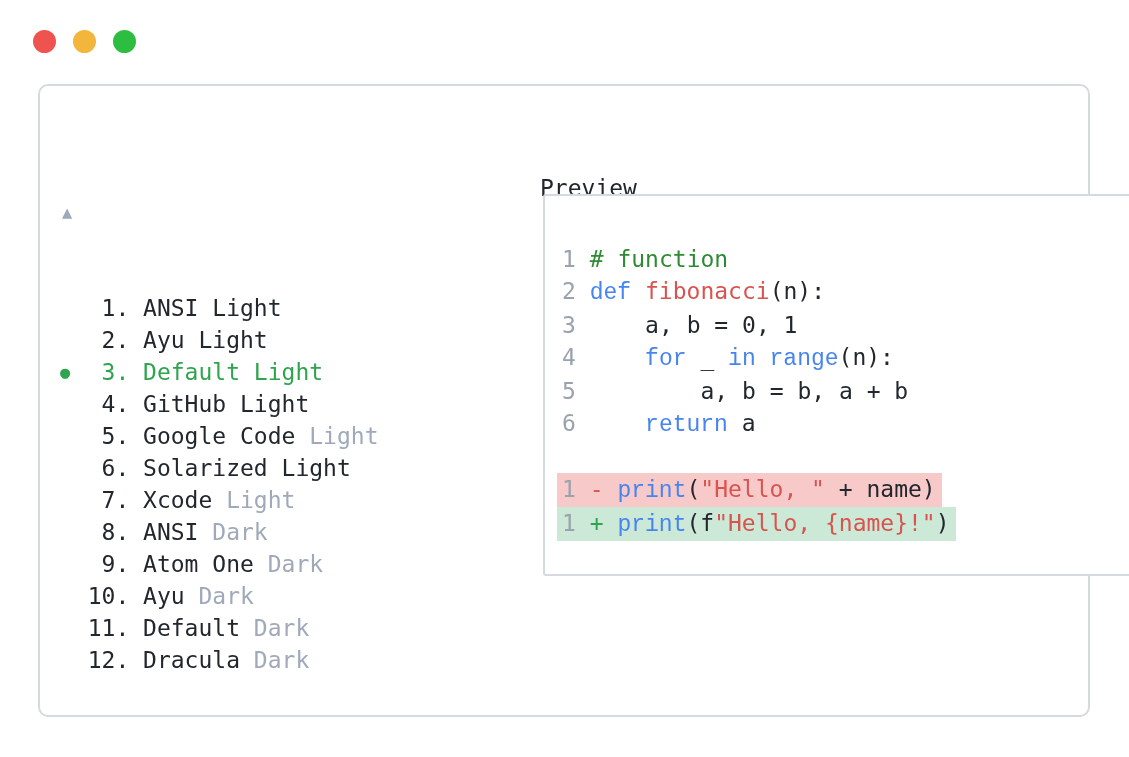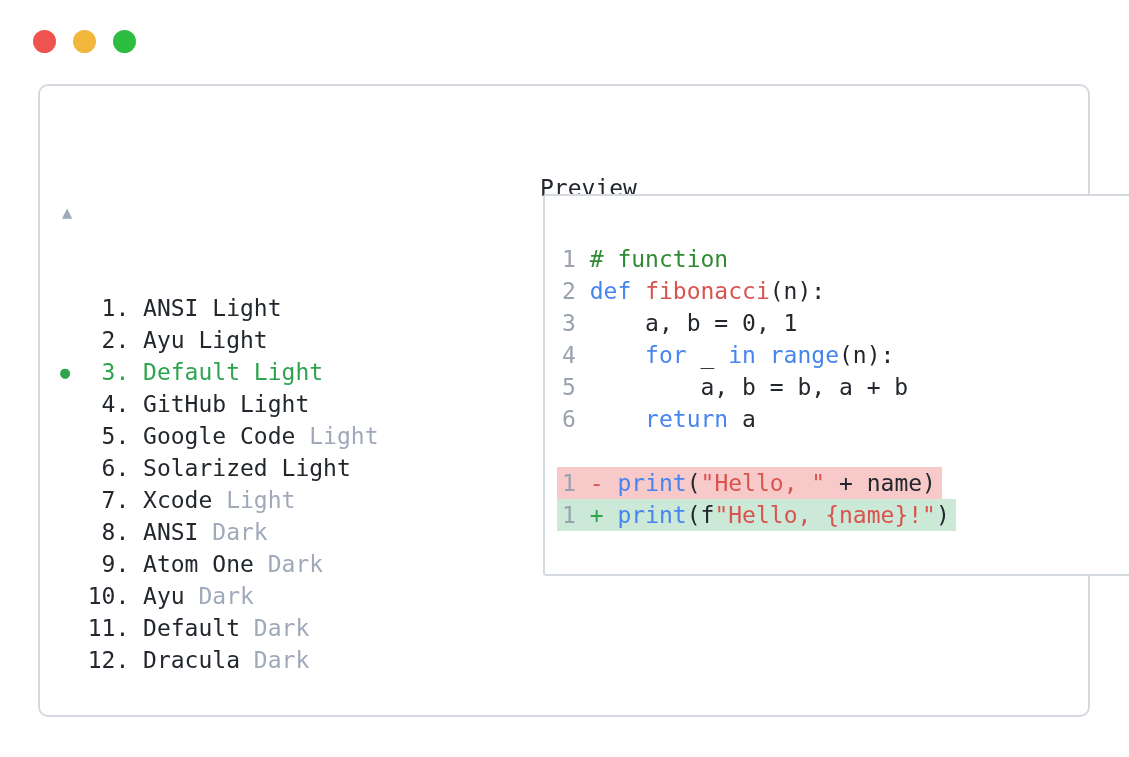--- a/index.html
+++ b/index.html
@@ -100,21 +100,21 @@
     overflow: hidden;
     margin-top: 17px;
   }
   .code {
     padding: 47px 0 0 17px;
   }
   .code-line { line-height: 32px; }
   .ln   { color: var(--line-number-gray); }
   .tok-plain   { color: var(--text-dark); }
   .tok-comment { color: var(--comment-green); }
-  .tok-keyword { color: var(--keyword-blue); }
+  .tok-keyword { color: var(--keyword-blue); font-family: Liberation Mono, monospace; }
   .tok-func    { color: var(--string-red); }
   .tok-string  { color: var(--string-red); }
   .diff-chunk {
     display: inline-block;
     padding: 0 6px 0 5px;
     margin-left: -5px;
   }
   .diff-del { background: var(--diff-del-bg); }
   .diff-add { background: var(--diff-add-bg); }
   .sign-del { color: var(--diff-del-sign); }

